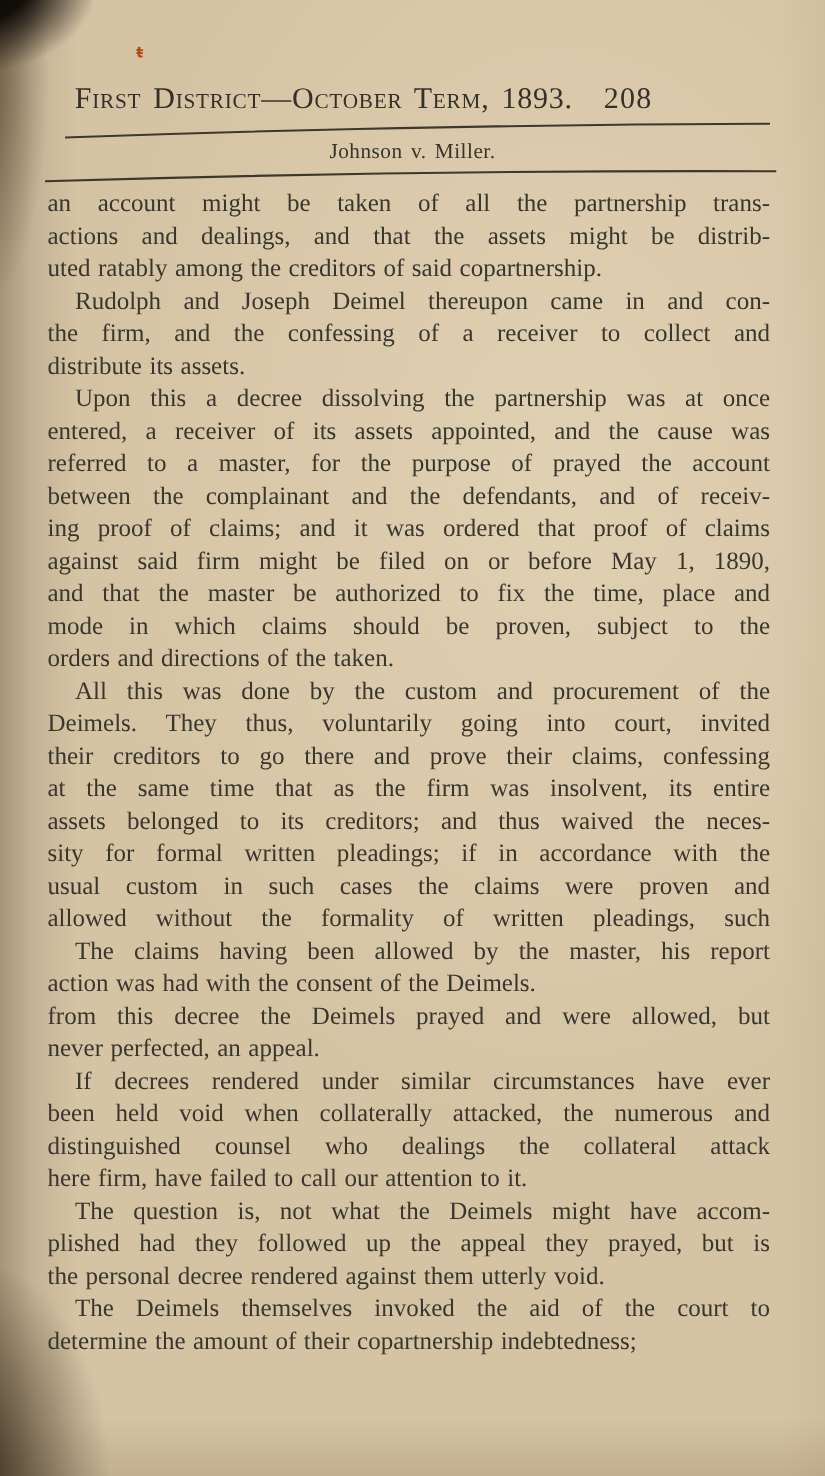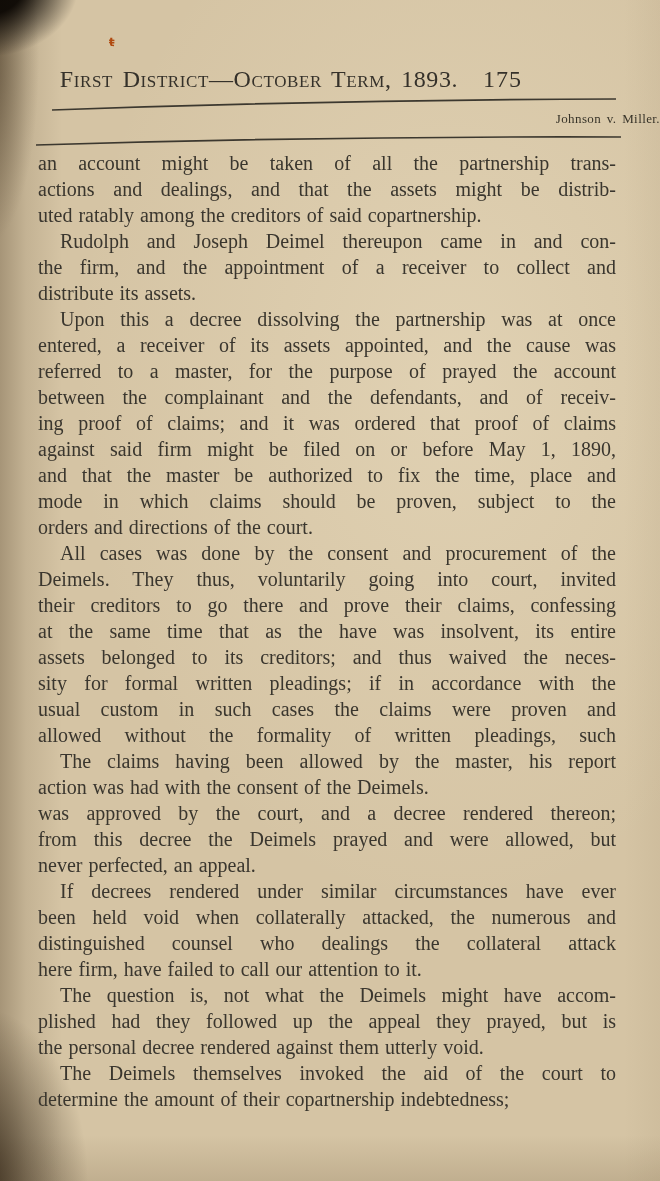--- a/index.html
+++ b/index.html
@@ -33,22 +33,22 @@
     font-size:24px;letter-spacing:0.6px;word-spacing:3px;
     color:#35312a;
   }
   .page-number{
     position:absolute;right:68px;top:0;
     font-size:24px;letter-spacing:1px;color:#35312a;
   }
   .rules{position:absolute;left:0;top:0;}
   .case-name{
     position:absolute;top:111px;left:0;right:0;
-    text-align:right;
-    font-size:13px;letter-spacing:0.4px;word-spacing:2px;
+    text-align:center;
+    font-size:17px;letter-spacing:0.4px;word-spacing:2px;
     color:#383429;
   }
   .body-text{
     position:absolute;top:150px;left:38px;width:578px;
     font-size:20px;
   }
   .line{
     height:26px;line-height:26px;
     white-space:nowrap;
     text-align:justify;
@@ -60,57 +60,56 @@
 </style>
 </head>
 <body>
 
 <div class="page">
 
   <span class="red-mark">ŧ</span>
 
   <div class="header-row">
     <span class="header-title">First District—October Term, 1893.</span>
-    <span class="page-number">175</span>
+    <span class="page-number">208</span>
   </div>
 
   <svg class="rules" width="660" height="160" viewBox="0 0 660 160">
     <path d="M52,110 Q330,100 616,99" fill="none" stroke="#3c382f" stroke-width="1.7"></path>
     <path d="M36,145 Q330,136 621,137" fill="none" stroke="#3c382f" stroke-width="1.7"></path>
   </svg>
 
   <div class="case-name">Johnson v. Miller.</div>
 
   <div class="body-text">
       <div class="line">an account might be taken of all the partnership trans-</div>
       <div class="line">actions and dealings, and that the assets might be distrib-</div>
       <div class="line last">uted ratably among the creditors of said copartnership.</div>
       <div class="line indent">Rudolph and Joseph Deimel thereupon came in and con-</div>
-      <div class="line">the firm, and the appointment of a receiver to collect and</div>
+      <div class="line">the firm, and the confessing of a receiver to collect and</div>
       <div class="line last">distribute its assets.</div>
       <div class="line indent">Upon this a decree dissolving the partnership was at once</div>
       <div class="line">entered, a receiver of its assets appointed, and the cause was</div>
       <div class="line">referred to a master, for the purpose of prayed the account</div>
       <div class="line">between the complainant and the defendants, and of receiv-</div>
       <div class="line">ing proof of claims; and it was ordered that proof of claims</div>
       <div class="line">against said firm might be filed on or before May 1, 1890,</div>
       <div class="line">and that the master be authorized to fix the time, place and</div>
       <div class="line">mode in which claims should be proven, subject to the</div>
-      <div class="line last">orders and directions of the court.</div>
-      <div class="line indent">All cases was done by the consent and procurement of the</div>
+      <div class="line last">orders and directions of the taken.</div>
+      <div class="line indent">All this was done by the custom and procurement of the</div>
       <div class="line">Deimels. They thus, voluntarily going into court, invited</div>
       <div class="line">their creditors to go there and prove their claims, confessing</div>
-      <div class="line">at the same time that as the have was insolvent, its entire</div>
+      <div class="line">at the same time that as the firm was insolvent, its entire</div>
       <div class="line">assets belonged to its creditors; and thus waived the neces-</div>
       <div class="line">sity for formal written pleadings; if in accordance with the</div>
       <div class="line">usual custom in such cases the claims were proven and</div>
       <div class="line">allowed without the formality of written pleadings, such</div>
       <div class="line indent">The claims having been allowed by the master, his report</div>
       <div class="line last">action was had with the consent of the Deimels.</div>
-      <div class="line">was approved by the court, and a decree rendered thereon;</div>
       <div class="line">from this decree the Deimels prayed and were allowed, but</div>
       <div class="line last">never perfected, an appeal.</div>
       <div class="line indent">If decrees rendered under similar circumstances have ever</div>
       <div class="line">been held void when collaterally attacked, the numerous and</div>
       <div class="line">distinguished counsel who dealings the collateral attack</div>
       <div class="line last">here firm, have failed to call our attention to it.</div>
       <div class="line indent">The question is, not what the Deimels might have accom-</div>
       <div class="line">plished had they followed up the appeal they prayed, but is</div>
       <div class="line last">the personal decree rendered against them utterly void.</div>
       <div class="line indent">The Deimels themselves invoked the aid of the court to</div>

